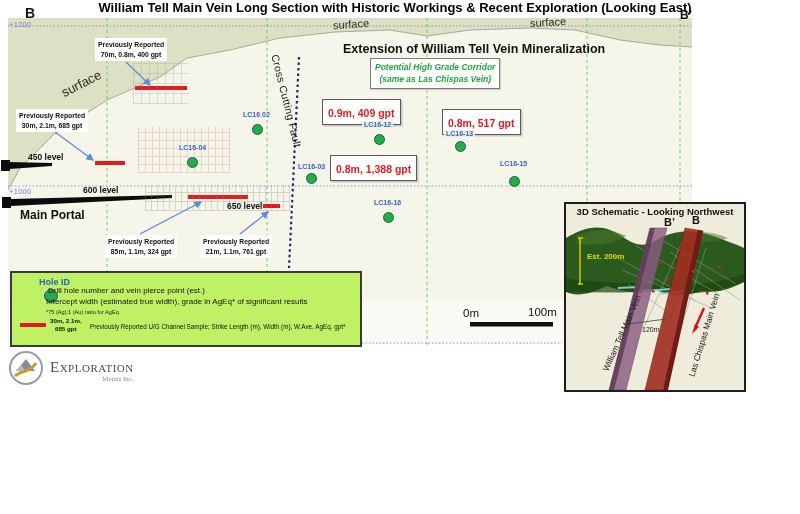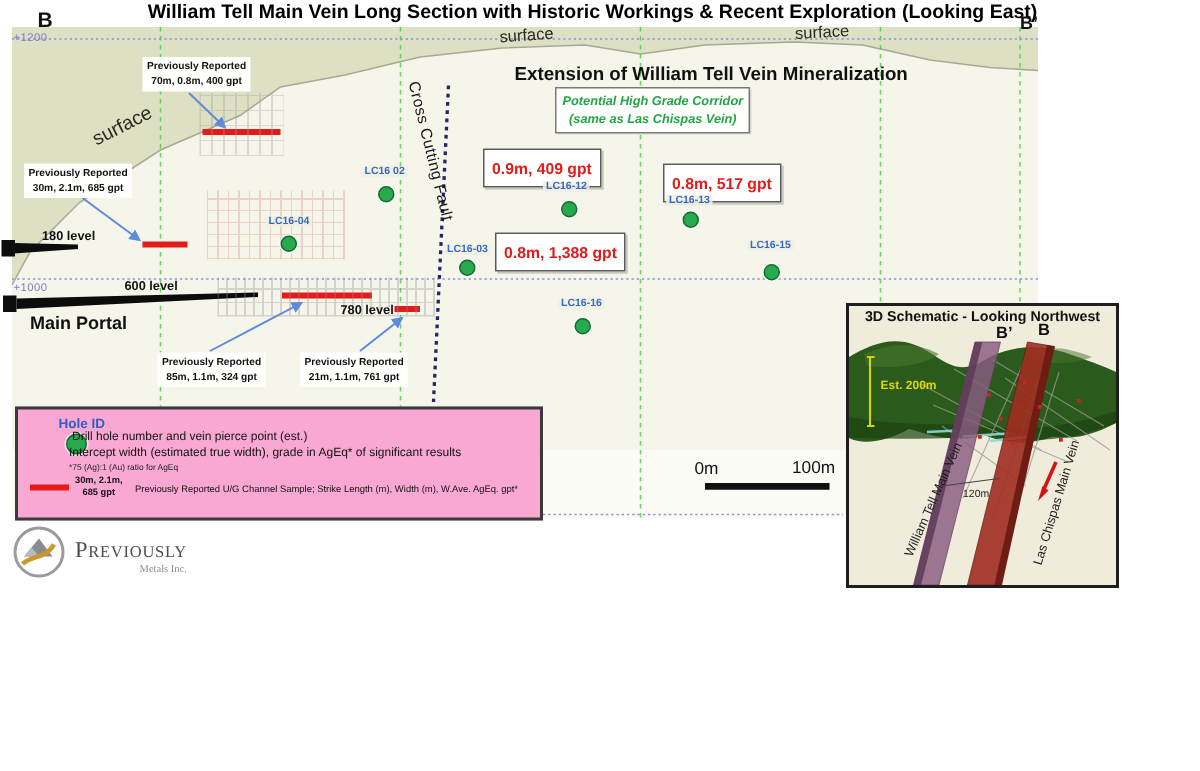--- a/index.html
+++ b/index.html
@@ -22,21 +22,21 @@
           box-shadow:1.5px 1.5px 0 rgba(0,0,0,.18);}
   .result span{color:#e31b1b;font-weight:bold;font-size:10.5px;white-space:nowrap;}
   .hole-lbl{font-size:7px;font-weight:bold;color:#3a67c0;text-align:center;
             background:rgba(238,240,228,.85);padding:0 2px;white-space:nowrap;}
   .hole-dot{width:11px;height:11px;border-radius:50%;background:#27a94e;
             border:1.5px solid #156b2e;box-sizing:border-box;
             box-shadow:0 0 0 1px rgba(255,255,255,.55);}
   .lvl{font-size:8.5px;font-weight:bold;color:#111;white-space:nowrap;}
   .portal{font-size:12px;font-weight:bold;color:#111;white-space:nowrap;}
   .scale-lbl{font-size:11.5px;color:#111;white-space:nowrap;}
-  .legend{background:#f9a8d4;border:2px solid #3a3a3a;box-sizing:border-box;}
+  .legend{background:#bef264;border:2px solid #3a3a3a;box-sizing:border-box;}
   .leg-holeid{font-size:9px;font-weight:bold;color:#2d5fc0;}
   .leg-main{font-size:8px;color:#111;white-space:nowrap;}
   .leg-foot{font-size:5.6px;color:#222;white-space:nowrap;}
   .leg-samp{font-size:6.2px;font-weight:bold;color:#111;text-align:center;line-height:1.3;}
   .leg-desc{font-size:6.3px;color:#111;white-space:nowrap;}
   .inset{background:#efecdb;border:2px solid #1e1e1e;box-sizing:border-box;overflow:hidden;}
   .inset-title{font-size:9.5px;font-weight:bold;color:#111;text-align:center;white-space:nowrap;}
   .inset-b{font-size:11px;font-weight:bold;color:#111;}
   .est{font-size:8px;font-weight:bold;color:#e0da00;white-space:nowrap;}
   .dist{font-size:7px;color:#222;white-space:nowrap;}
@@ -130,23 +130,23 @@
   <div class="abs surface-lbl" style="left:530px;top:16px;transform:rotate(-3deg);">surface</div>
 
   <div class="abs heading" style="left:311px;top:42px;">Extension of William Tell Vein Mineralization</div>
   <div class="abs corridor" style="left:370px;top:58px;">
     <div>Potential High Grade Corridor</div>
     <div>(same as Las Chispas Vein)</div>
   </div>
 
   <div class="abs fault-lbl" style="left:281px;top:53px;">Cross Cutting Fault</div>
 
-  <div class="abs lvl" style="left:28px;top:152px;">180 level</div>
+  <div class="abs lvl" style="left:28px;top:152px;">450 level</div>
   <div class="abs lvl" style="left:83px;top:185px;">600 level</div>
-  <div class="abs lvl" style="left:227px;top:201px;">780 level</div>
+  <div class="abs lvl" style="left:227px;top:201px;">650 level</div>
   <div class="abs portal" style="left:20px;top:208px;">Main Portal</div>
 
   <div class="abs ann" style="left:95px;top:38px;">
     <div>Previously Reported</div>
     <div>70m, 0.8m, 400 gpt</div>
   </div>
   <div class="abs ann" style="left:16px;top:109px;">
     <div>Previously Reported</div>
     <div>30m, 2.1m, 685 gpt</div>
   </div>
@@ -260,18 +260,18 @@
   </div>
 
   <div class="abs" style="left:8px;top:350px;display:flex;align-items:flex-start;">
     <svg width="36" height="36" viewBox="0 0 36 36">
       <circle cx="18" cy="18" r="16" fill="#ffffff" stroke="#9a9aa0" stroke-width="2"></circle>
       <polygon points="8,21 18,9 27,21" fill="#8a8a92"></polygon>
       <polygon points="13,15 18,21 8,21" fill="#b9b9c0"></polygon>
       <path d="M7,26 C13,20 22,23 28,13" stroke="#c9992e" stroke-width="3" fill="none"></path>
     </svg>
     <div style="margin-left:6px;margin-top:10px;">
-      <div class="logo-name">Previously</div>
+      <div class="logo-name">Exploration</div>
       <div class="logo-sub">Metals Inc.</div>
     </div>
   </div>
 
 </div>
 
 </body></html>

